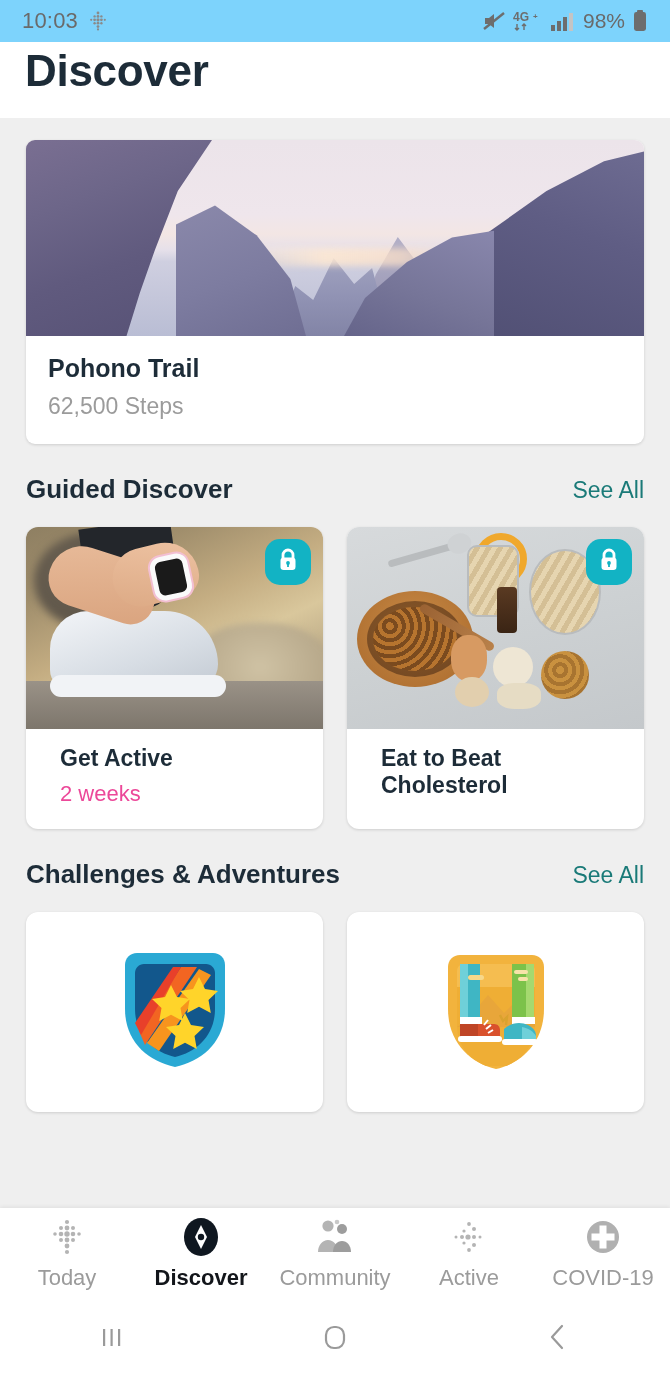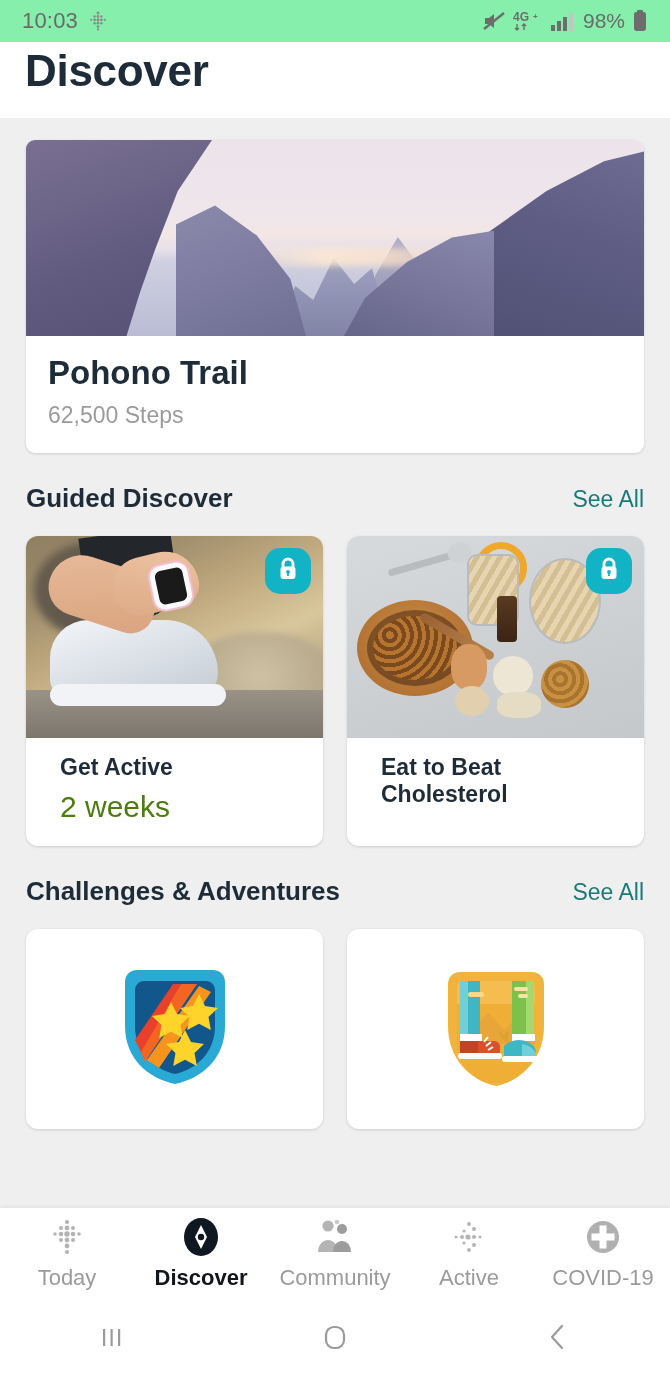--- a/index.html
+++ b/index.html
@@ -7,21 +7,21 @@
     width:670px; height:1378px;
     font-family:"Liberation Sans", sans-serif;
     background:#ffffff;
     overflow:hidden;
   }
   #app { position:relative; width:670px; height:1378px; background:#ffffff; }
 
   
   .statusbar{
     position:absolute; top:0; left:0; width:670px; height:42px;
-    background:#86efac; display:flex; align-items:center;
+    background:#7dd3fc; display:flex; align-items:center;
     padding:0 22px; color:#6d6d6d;
   }
   .sb-left{ display:flex; align-items:center; gap:10px; }
   .sb-time{ font-size:22px; color:#6a6a6a; letter-spacing:.2px; }
   .sb-right{ margin-left:auto; display:flex; align-items:center; gap:7px; }
   .sb-batt-text{ font-size:21px; color:#6a6a6a; }
   .icon-svg{ display:block; }
 
   
   .header{
@@ -85,21 +85,21 @@
     position:absolute; left:330px; top:86px; width:110px; height:110px;
     background:linear-gradient(180deg,#b6b3cb 0%,#9c9ab6 70%,#8d8bab 100%);
     clip-path:polygon(0 100%, 18% 44%, 38% 10%, 56% 34%, 74% 20%, 100% 100%);
   }
   .glow{
     position:absolute; left:200px; top:108px; width:250px; height:18px;
     background:linear-gradient(90deg,rgba(255,235,215,0) 0%,rgba(255,233,210,.85) 40%,rgba(255,226,200,.7) 70%,rgba(255,235,215,0) 100%);
     filter:blur(3px);
   }
   .featured-text{ padding:18px 22px 24px 22px; }
-  .featured-name{ font-size:33px; font-weight:bold; color:#1d2c38; }
+  .featured-name{ font-size:25px; font-weight:bold; color:#1d2c38; }
   .featured-sub{ font-size:23px; color:#9b9b9b; margin-top:10px; }
 
   
   .card-row{ display:flex; gap:24px; padding:0 26px; margin-top:22px; }
   .prog-card{
     flex:1; background:#ffffff; border-radius:12px; overflow:hidden;
     box-shadow:0 1px 3px rgba(0,0,0,.14);
   }
   .prog-img{ position:relative; height:202px; overflow:hidden; }
 
@@ -161,21 +161,21 @@
   .v1{ position:absolute; left:150px; top:60px; width:20px; height:46px;
     background:linear-gradient(180deg,#5a3a22,#3a2414); border-radius:4px; }
 
   .lock-badge{
     position:absolute; right:12px; top:12px; width:46px; height:46px;
     background:#12b3c4; border-radius:15px;
     display:flex; align-items:center; justify-content:center;
   }
   .prog-text{ padding:16px 18px 22px 34px; }
   .prog-name{ font-size:23px; font-weight:bold; color:#1d2c38; }
-  .prog-sub{ font-size:30px; color:#4d7c0f; margin-top:9px; }
+  .prog-sub{ font-size:22px; color:#ec4899; margin-top:9px; }
 
   
   .chal-card{
     flex:1; background:#ffffff; border-radius:12px; height:200px;
     box-shadow:0 1px 3px rgba(0,0,0,.14);
     display:flex; align-items:center; justify-content:center;
   }
 
   
   .bottomnav{

